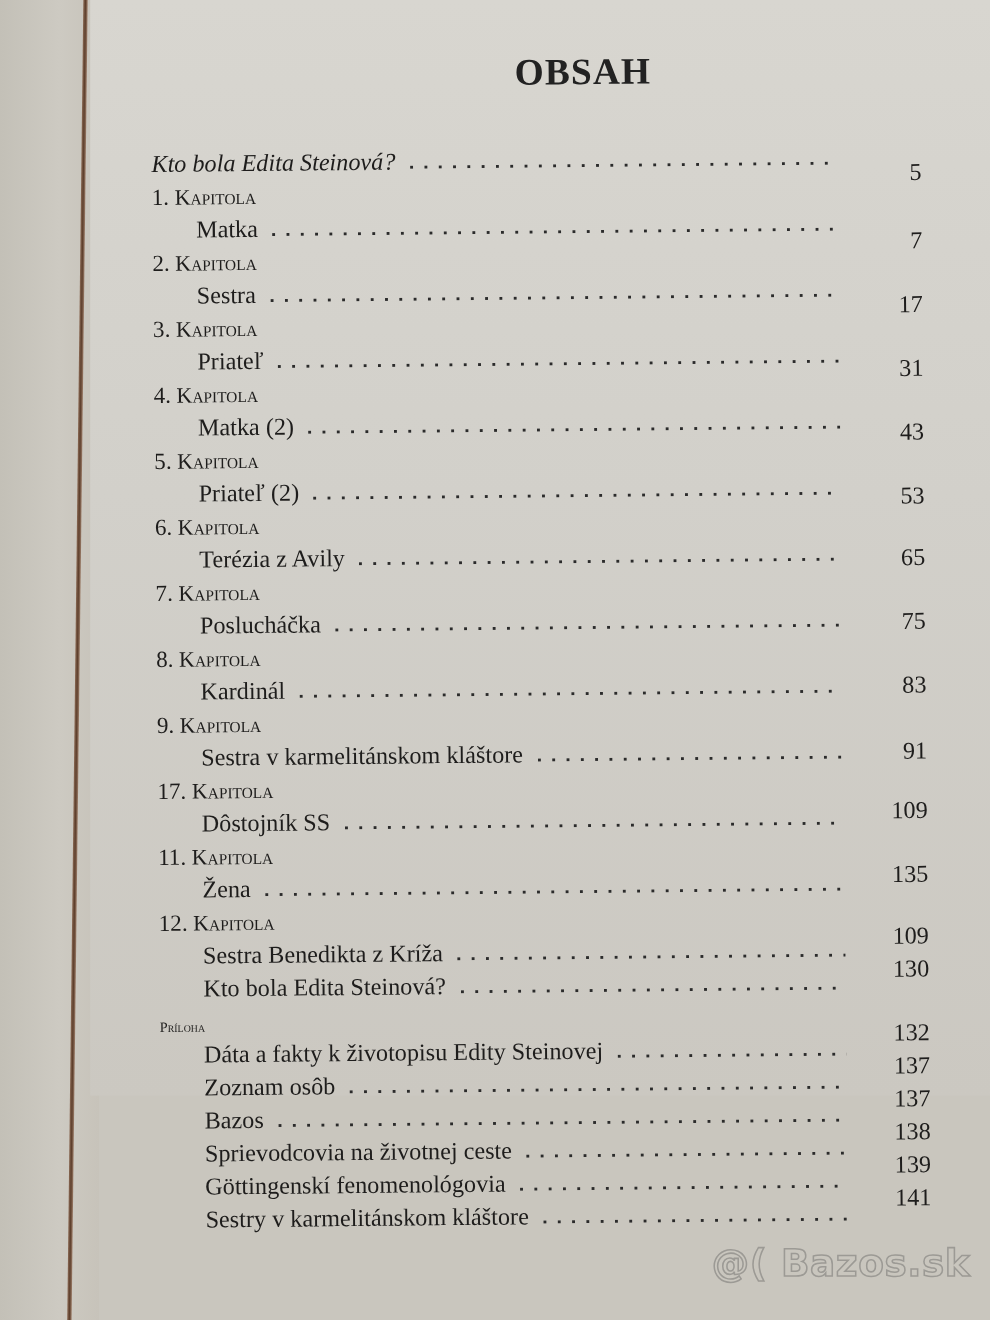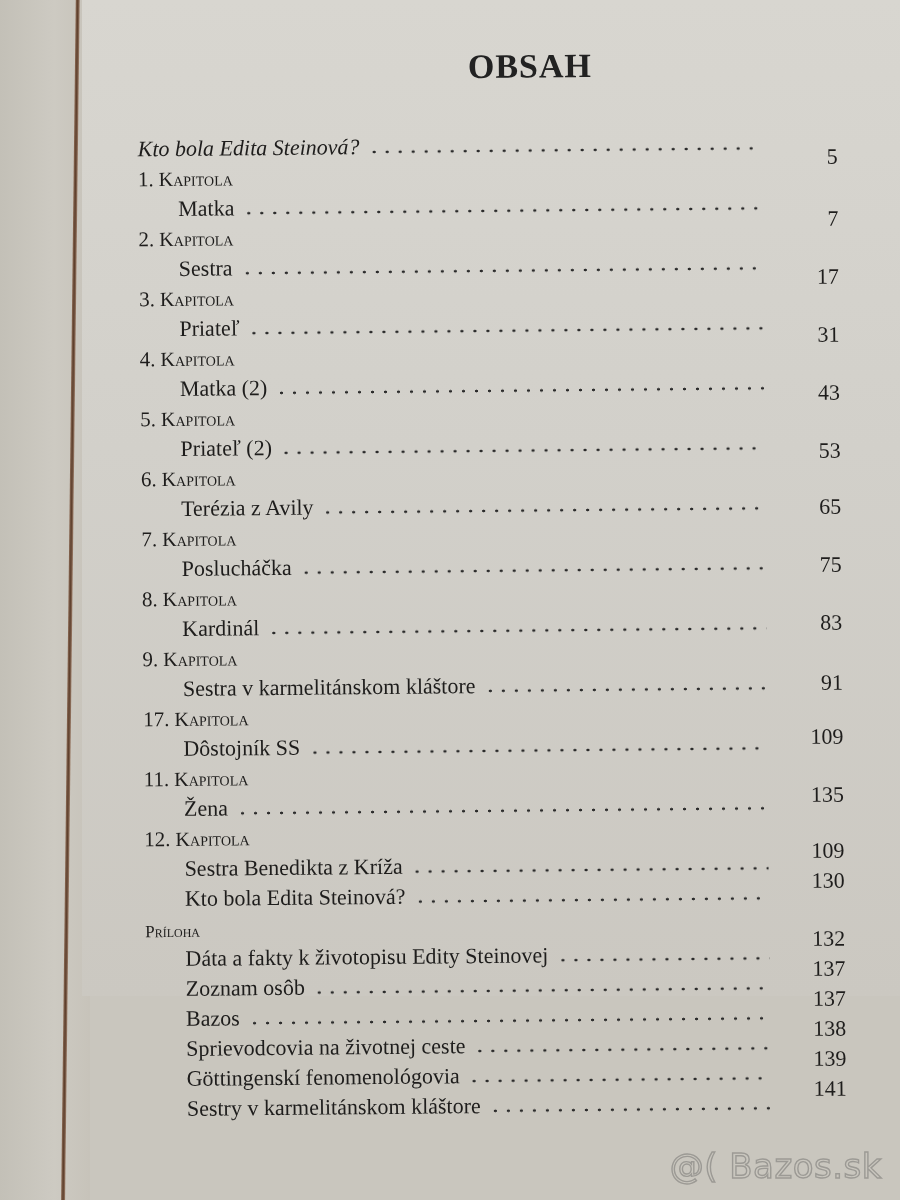--- a/index.html
+++ b/index.html
@@ -59,24 +59,24 @@
       background-image: radial-gradient(circle, #2b2b2b 1.3px, transparent 1.6px);
       background-size: 13px 6px;
       background-repeat: repeat-x;
       background-position: left center;
       height: 6px; margin-bottom: 3px;
     }
     .pg {
       width: 58px; text-align: right; font-size: 22px; line-height: 1;
       position: relative; top: 0;
     }
-    .section-head { font-size: 17px; font-variant: small-caps; line-height: 1; text-align: right; }
+    .section-head { font-size: 13px; font-variant: small-caps; line-height: 1; text-align: right; }
     .watermark {
-      position: absolute; right: 18px; bottom: 14px;
-      font-family: "DejaVu Sans", sans-serif; font-size: 34px; font-weight: normal;
+      position: absolute; right: 18px; bottom: 31px;
+      font-family: "DejaVu Sans", sans-serif; font-size: 34px; font-weight: bold;
       color: transparent;
       -webkit-text-stroke: 1.4px #9a9893;
       opacity: 0.95; letter-spacing: 0.5px; margin-top: 20px;
     }
   </style>
 </head>
 <body>
 
 <div class="facing-page"></div>
 <div class="gutter-line"></div>

